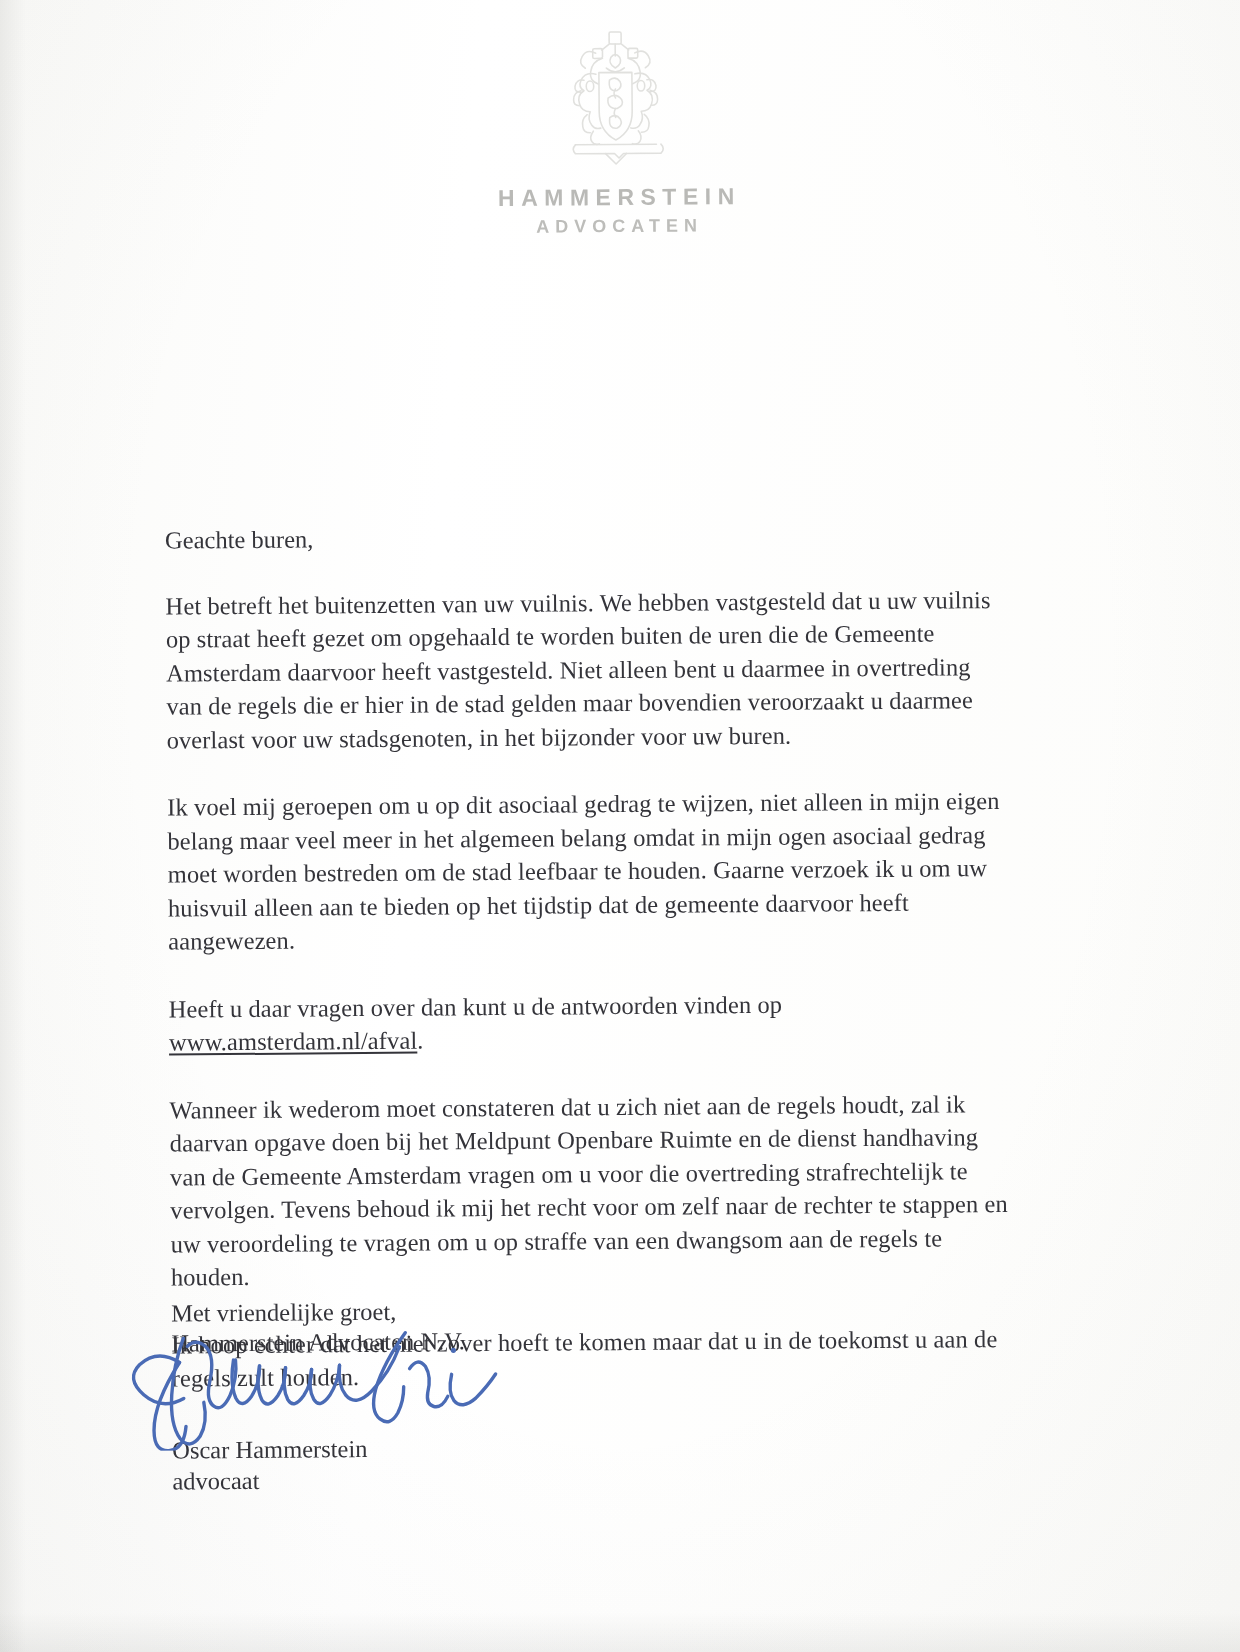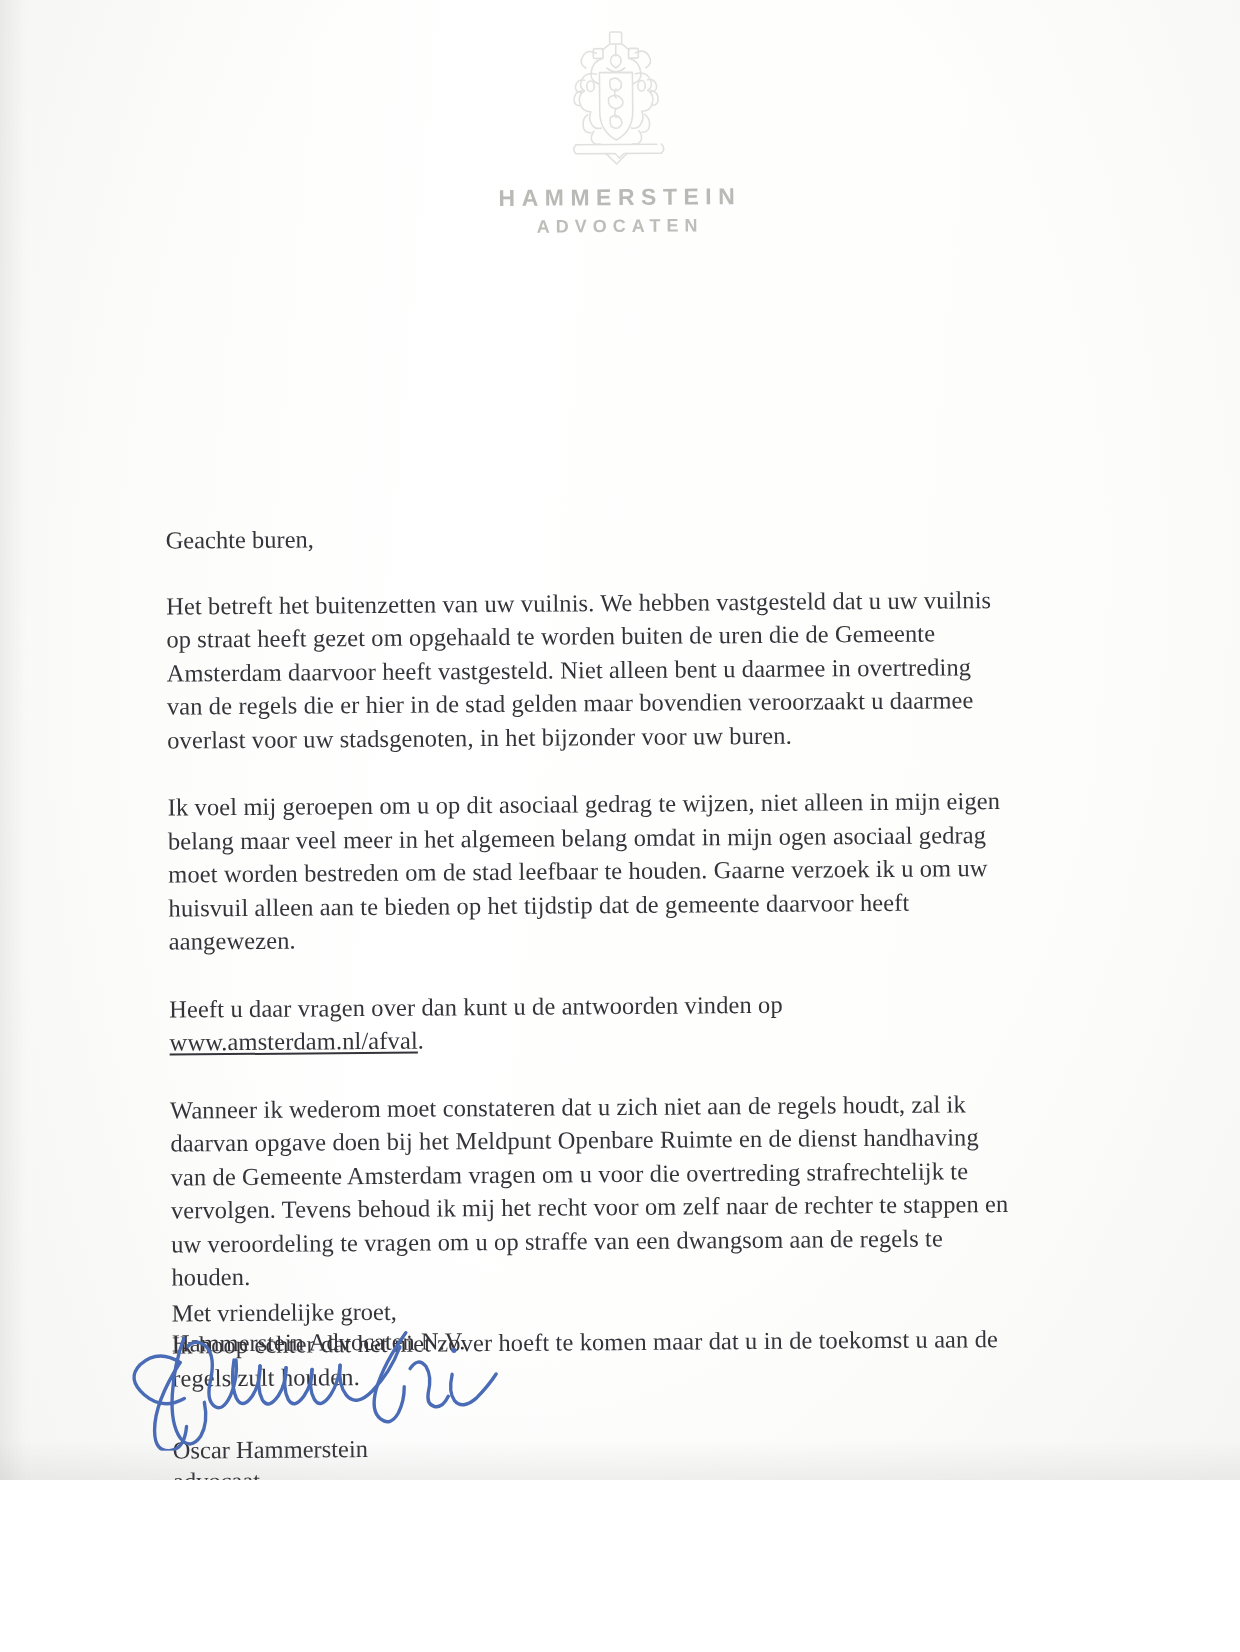--- a/index.html
+++ b/index.html
@@ -8,21 +8,21 @@
     background: #ffffff;
   }
   body {
     font-family: "Liberation Serif", "DejaVu Serif", serif;
     color: #2d2d2d;
   }
 
   #page {
     position: relative;
     width: 1240px;
-    height: 1480px;
+    height: 1652px;
     background: #fdfdfc;
     overflow: hidden;
   }
 
   
   .paper-texture {
     position: absolute;
     inset: 0;
     background:
       radial-gradient(ellipse at 50% 40%, rgba(255,255,255,0) 55%, rgba(160,160,155,0.07) 100%),

